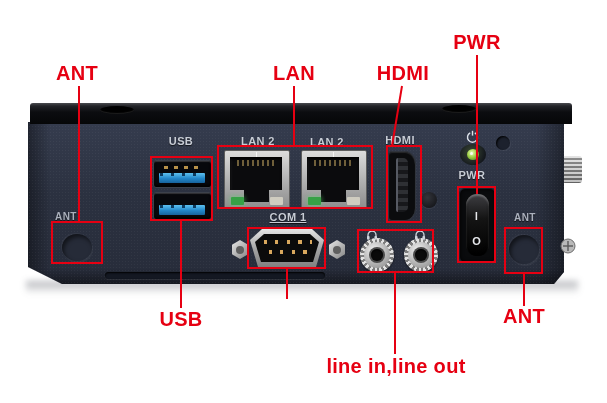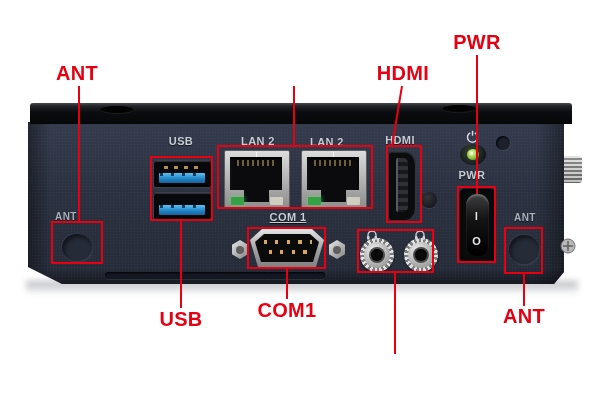--- a/index.html
+++ b/index.html
@@ -242,19 +242,20 @@
     <line x1="181" y1="220" x2="181" y2="308"></line>
     <line x1="294" y1="86" x2="294" y2="146"></line>
     <line x1="402" y1="86" x2="392" y2="146"></line>
     <line x1="477" y1="55" x2="477" y2="194"></line>
     <line x1="287" y1="268" x2="287" y2="299"></line>
     <line x1="395" y1="272" x2="395" y2="354"></line>
     <line x1="524" y1="273" x2="524" y2="306"></line>
   </svg>
 
   <div class="callout" style="left:37px;top:62px;">ANT</div>
+  <div class="callout" style="left:254px;top:62px;">LAN</div>
   <div class="callout" style="left:363px;top:62px;">HDMI</div>
   <div class="callout" style="left:437px;top:31px;">PWR</div>
   <div class="callout" style="left:141px;top:308px;">USB</div>
-  <div class="callout" style="left:247px;top:299px;">COM1</div>
+  <div class="callout wide" style="left:316px;top:355px;">line in,line out</div>
   <div class="callout" style="left:484px;top:305px;">ANT</div>
 
 </div>
 
 </body></html>

